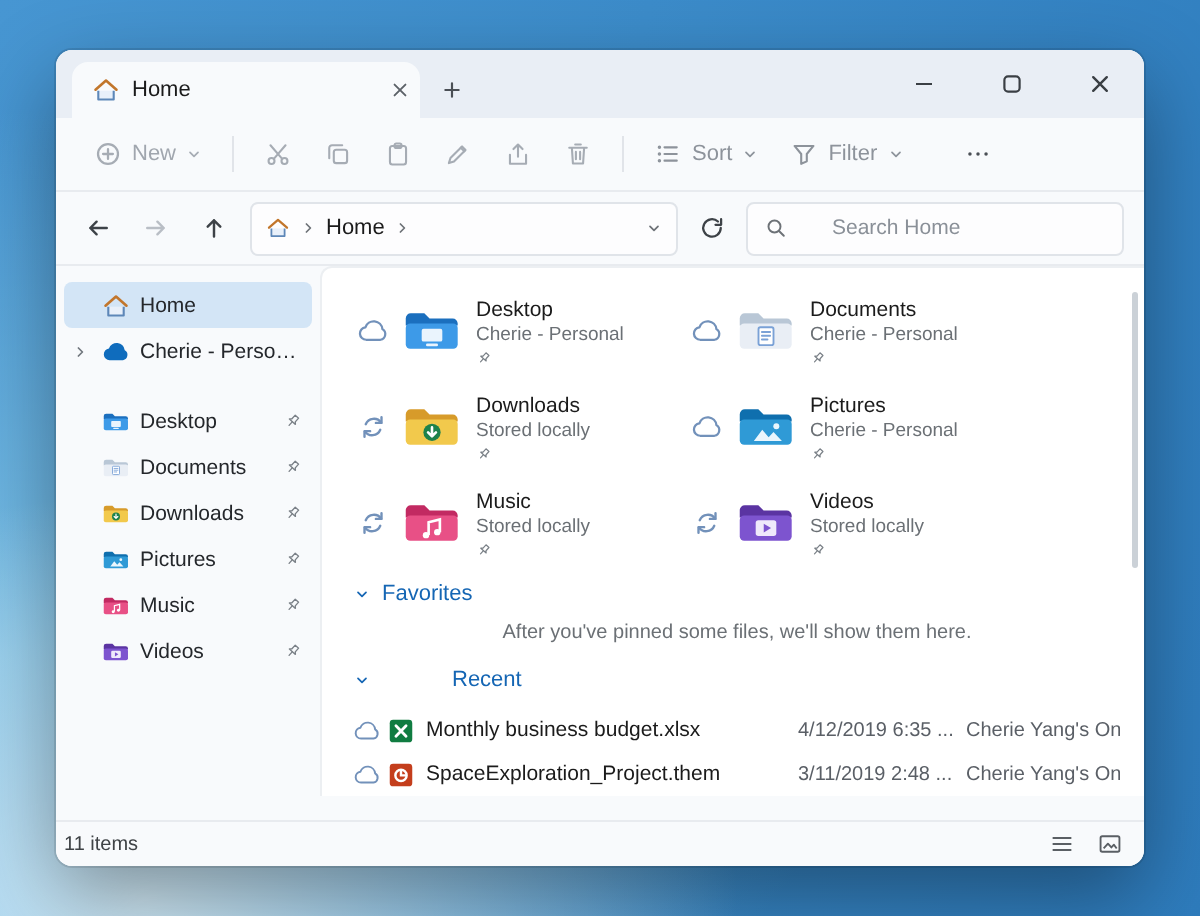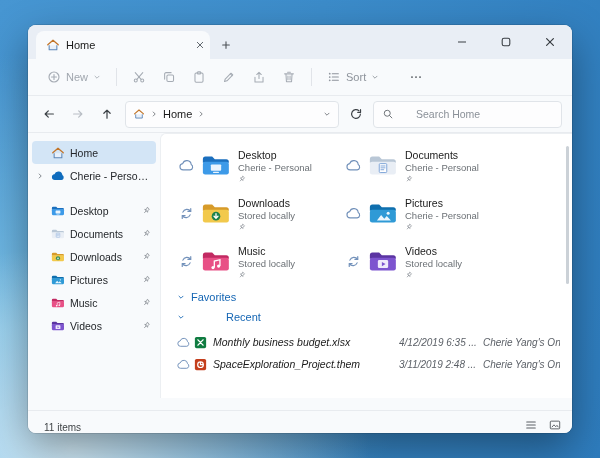--- a/index.html
+++ b/index.html
@@ -59,29 +59,29 @@
   .qa-grid{display:grid;grid-template-columns:165px 165px;column-gap:2px;row-gap:1px;margin-left:2px;}
   .tile{display:flex;align-items:center;gap:7px;height:47px;}
   .tile-status{width:15px;height:15px;flex:none;color:#7291ba;}
   .tile-folder{width:30px;height:25px;flex:none;}
   .tile-text{display:flex;flex-direction:column;line-height:1.25;}
   .tile-name{font-size:10.5px;color:#1b1b1b;}
   .tile-sub{font-size:9.5px;color:#6b7075;}
   .tile-pin{width:8px;height:8px;color:#7a8087;margin-top:1px;}
   .fav-empty{text-align:center;color:#6b7075;font-size:10px;margin:4px 0 12px 0;}
   .recent{margin-top:2px;}
-  .recent-row{display:grid;grid-template-columns:36px 186px 84px 1fr;align-items:center;height:22px;font-size:10.5px;font-style:italic;}
+  .recent-row{display:grid;grid-template-columns:36px 186px 84px 1fr;align-items:center;height:22px;font-size:10.5px;}
   .rr-icons{display:flex;align-items:center;gap:3px;}
   .rr-cloud{width:13px;height:13px;color:#7291ba;}
   .rr-file{width:15px;height:15px;}
   .rr-name{color:#1b1b1b;white-space:nowrap;overflow:hidden;}
   .rr-date,.rr-loc{color:#5a5f66;font-size:10px;white-space:nowrap;overflow:hidden;}
   .scrollbar{position:absolute;right:3px;top:12px;width:3px;height:138px;border-radius:2px;background:#cbd1d7;}
   
-  .statusbar{height:22px;flex:none;background:#f8fafc;border-top:1px solid #e8ebef;display:flex;align-items:flex-end;padding:0 8px 0 16px;font-size:10px;color:#3f4346;margin-top:12px;}
+  .statusbar{height:22px;flex:none;background:#f8fafc;border-top:1px solid #e8ebef;display:flex;align-items:center;padding:0 8px 0 4px;font-size:10px;color:#3f4346;margin-top:12px;}
   .sb-views{margin-left:auto;display:flex;gap:6px;align-items:center;}
   .sb-btn{width:18px;height:16px;display:flex;align-items:center;justify-content:center;color:#5a5f64;border-radius:3px;}
   svg{display:block;}
 </style>
 </head>
 <body>
 
 <svg width="0" height="0" style="position:absolute">
 <defs>
   <symbol id="i-home" viewBox="0 0 16 16">
@@ -350,20 +350,29 @@
       <div class="tb-sep"></div>
       <div class="tbtn menu">
         <svg class="ic14">
             <use href="#i-view"></use>
           </svg>
         <span class="lbl">Sort</span>
         <svg class="ic8">
             <use href="#i-chev-d"></use>
           </svg>
       </div>
+      <div class="tbtn menu">
+        <svg class="ic14">
+            <use href="#i-filter"></use>
+          </svg>
+        <span class="lbl">Filter</span>
+        <svg class="ic8">
+            <use href="#i-chev-d"></use>
+          </svg>
+      </div>
       <div class="tbtn more-btn">
           <svg class="ic14">
             <use href="#i-dots"></use>
           </svg>
         </div>
     </div>
 
     <div class="navbar">
       <span class="icon-btn nav-arrow">
           <svg class="ic14">
@@ -594,20 +603,21 @@
             </div>
           </div>
         </div>
 
         <div class="sec-head" style="margin-top:6px;">
           <svg class="ic8 chev">
               <use href="#i-chev-d"></use>
             </svg>
           <span>Favorites</span>
         </div>
+        <div class="fav-empty">After you've pinned some files, we'll show them here.</div>
 
         <div class="sec-head" style="margin-top:8px;gap:41px;">
           <svg class="ic8 chev">
               <use href="#i-chev-d"></use>
             </svg>
           <span>Recent</span>
         </div>
 
         <div class="recent">
           <div class="recent-row">

